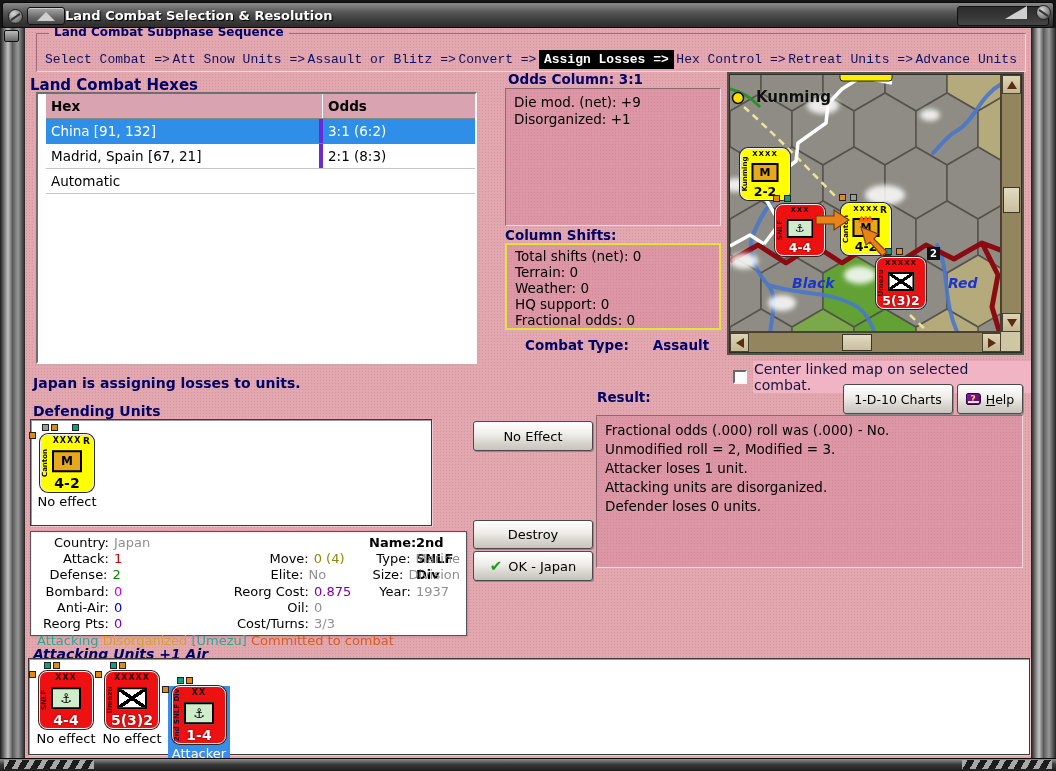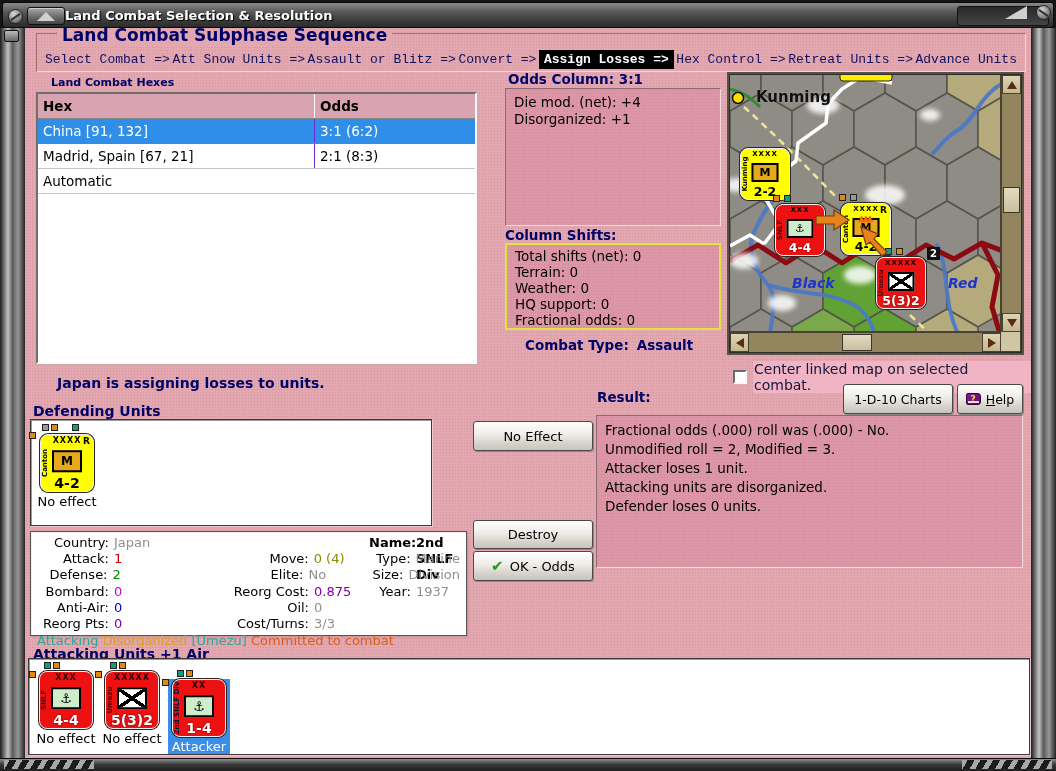--- a/index.html
+++ b/index.html
@@ -37,47 +37,47 @@
 
 
 .client { position:absolute; left:25px; top:28px; width:1006px; height:730px;
   background-color:#e2a7af;
   background-image:radial-gradient(#d4939e 0.9px, transparent 0.9px); background-size:3px 3px; z-index:1; }
 .navy { color:#000066; font-weight:bold; }
 
 
 .groupbox { position:absolute; left:11px; top:5px; width:990px; height:39px;
   border:1px solid; border-color:#9e6b76 #f5d2d8 #f5d2d8 #9e6b76; }
-.gb-legend { position:absolute; left:20px; top:-9px; padding:0 5px; background:#e2a7af; font-size:17px; }
+.gb-legend { position:absolute; left:12px; top:-9px; padding:0 5px; background:#e2a7af; font-size:12px; }
 .seq-row { position:absolute; left:8px; right:8px; top:16px; display:flex; justify-content:space-between; align-items:center; }
 .seq-step { font-size:13px; color:#101060; white-space:nowrap;font-family:Liberation Mono, monospace; }
 .seq-step.active { background:#000; color:#fff; font-weight:bold; padding:2px 5px; }
 
 
-.lch-title { position:absolute; left:26px; top:48px; font-size:11px; }
+.lch-title { position:absolute; left:5px; top:48px; font-size:15px; }
 .listbox { position:absolute; left:11px; top:64px; width:441px; height:272px; background:#fff;
-  border:2px solid; border-color:#6f6f6f #fbfbfb #fbfbfb #6f6f6f; box-shadow:0 0 0 1px #caa; }
+  border:2px solid; border-color:#6f6f6f #fbfbfb #fbfbfb #6f6f6f; box-shadow:0 0 0 1px #caa;padding-left:8px; }
 .tbl-row { display:flex; height:25px; align-items:center; font-size:13.5px; border-bottom:1px solid #c6c6c6; }
 .tbl-row.head { background:#daa3b1; font-weight:bold; border-bottom:1px solid #888; }
 .tbl-row.sel { background:#2f8fe8; color:#fff; border-bottom:1px solid #2f8fe8; }
-.cell-hex { width:277px; padding-left:5px; border-right:1px solid #6d28d9; align-self:stretch; display:flex; align-items:center; }
+.cell-hex { width:277px; padding-left:5px; border-right:4px solid #6d28d9; align-self:stretch; display:flex; align-items:center; }
 .tbl-row.head .cell-hex { border-right:1px solid #fff; }
 .cell-odds { flex:1; padding-left:5px; }
 
 
 .odds-title { position:absolute; left:483px; top:43px; font-size:13.5px; }
 .box-pink { position:absolute; background-color:#dc96a6;
   background-image:radial-gradient(#d08b9b 0.8px, transparent 0.8px); background-size:3px 3px;
   border:1px solid; border-color:#8a6a70 #f4dade #f4dade #8a6a70; font-size:13.5px; color:#000;
   padding:5px 8px; line-height:17px; }
 .odds-box { left:480px; top:60px; width:216px; height:138px; }
 .shifts-title { position:absolute; left:480px; top:199px; font-size:13.5px; }
 .shifts-box { left:480px; top:215px; width:216px; height:87px; border:2px solid #e2e43c; line-height:16px; padding:3px 8px; }
 .combat-type { position:absolute; left:500px; top:309px; font-size:13.5px; }
-.combat-type b { margin-left:8px; }
+.combat-type b { margin-left:24px; }
 
 
 .map-outer { position:absolute; left:702px; top:44px; width:297px; height:283px; background:#2e2c26; border:2px solid #55524a; }
 .map-vp { position:absolute; left:1px; top:1px; width:271px; height:257px; overflow:hidden; background:#8e8c84; }
 .map-vp svg { position:absolute; left:0; top:0; }
 .map-tex { position:absolute; inset:0; pointer-events:none; opacity:.14;
   background-image:radial-gradient(#000 0.7px, transparent 0.7px); background-size:4px 4px; z-index:3; }
 .city-label { position:absolute; font-size:15px; font-weight:bold; color:#101010; z-index:4; text-shadow:0 0 2px #aaa; }
 .river-label { position:absolute; font-size:14px; font-weight:bold; font-style:italic; color:#1a35cc; z-index:4; }
 .stack-badge { position:absolute; width:13px; height:13px; background:#111; color:#fff; font-size:10px; font-weight:bold;
@@ -137,21 +137,21 @@
 .help-word::first-letter { text-decoration:underline; }
 .book-icon { width:15px; height:12px; background:linear-gradient(130deg,#8a1a9a,#5a0a6a); border:1px solid #30043a;
   border-radius:2px 3px 3px 2px; position:relative; color:#ffd24a; font-size:9px; font-weight:bold; line-height:11px; text-align:center; }
 .book-icon::after { content:""; position:absolute; left:1px; bottom:1px; right:1px; height:2px; background:#e8e0d0; }
 .btn-noeffect { left:448px; top:393px; width:120px; height:30px; font-size:13px; }
 .btn-destroy  { left:448px; top:492px; width:120px; height:29px; font-size:13px; }
 .btn-okdone   { left:448px; top:523px; width:120px; height:30px; font-size:13px; gap:6px; }
 .check-glyph { color:#17a017; font-weight:bold; font-size:15px; }
 
 
-.status-line { position:absolute; left:8px; top:347px; font-size:14px;margin-left:24px; }
+.status-line { position:absolute; left:8px; top:347px; font-size:14px; }
 .def-title { position:absolute; left:8px; top:375px; font-size:14px; }
 .panel-white { position:absolute; background:#fff; border:1px solid #3a3a3a; box-shadow:inset 1px 1px 0 #9a9a9a, 1px 1px 0 #f0c8d0; }
 .def-panel { left:5px; top:391px; width:402px; height:107px; }
 .unit-cell { position:absolute; width:62px; text-align:center; }
 .u-status { margin-top:2px; font-size:13px; color:#000; }
 .unit-cell.sel { background:#3a8ee8; }
 .unit-cell.sel .u-status { color:#fff; }
 
 
 .details { position:absolute; left:5px; top:503px; width:437px; height:105px; background:#fff;
@@ -164,21 +164,21 @@
 .blue-t { color:#0000cc; } .pur-t { color:#7a00a0; } .olive-t { color:#8a8a00; }
 .bold-b { font-weight:bold; }
 .d-tags { margin-top:1px; font-size:13px; white-space:nowrap; }
 .tag-att { color:#2aa79a; } .tag-dis { color:#d9a028; } .tag-hq { color:#2aa79a; } .tag-com { color:#d85c20; }
 
 
 .result-title { position:absolute; left:572px; top:361px; font-size:13.5px; }
 .result-box { left:571px; top:387px; width:427px; height:153px; line-height:19px; font-size:13.5px; }
 
 
-.att-title { position:absolute; left:8px; top:618px; font-size:14px; }
+.att-title { position:absolute; left:8px; top:618px; font-size:14px;font-style:italic; }
 .att-panel { left:3px; top:630px; width:1002px; height:97px; }
 </style>
 </head>
 <body>
 
 <div class="titlebar">
   <span class="tb-screw"></span>
   <span class="tb-menu"></span>
   <span class="tb-title">Land Combat Selection &amp; Resolution</span>
   <span class="tb-right"></span>
@@ -224,21 +224,21 @@
       <span class="cell-hex">Madrid, Spain [67, 21]</span>
       <span class="cell-odds">2:1 (8:3)</span>
     </div>
     <div class="tbl-row">
       <span class="cell-odds">Automatic</span>
     </div>
   </div>
 
   <div class="odds-title navy">Odds Column: 3:1</div>
   <div class="box-pink odds-box">
-    <div>Die mod. (net): +4</div>
+    <div>Die mod. (net): +9</div>
     <div>Disorganized: +1</div>
   </div>
   <div class="shifts-title navy">Column Shifts:</div>
   <div class="box-pink shifts-box">
     <div>Total shifts (net): 0</div>
     <div>Terrain: 0</div>
     <div>Weather: 0</div>
     <div>HQ support: 0</div>
     <div>Fractional odds: 0</div>
   </div>
@@ -465,21 +465,21 @@
   </div>
 
   <div class="btn btn-noeffect">
       <span>No Effect</span>
     </div>
   <div class="btn btn-destroy">
       <span>Destroy</span>
     </div>
   <div class="btn btn-okdone">
     <span class="check-glyph">✔</span>
-    <span>OK - Odds</span>
+    <span>OK - Japan</span>
   </div>
 
   <div class="result-title navy">Result:</div>
   <div class="box-pink result-box">
     <div>Fractional odds (.000) roll was (.000)  - No.</div>
     <div>Unmodified roll = 2, Modified = 3.</div>
     <div>Attacker loses 1 unit.</div>
     <div>Attacking units are disorganized.</div>
     <div>Defender loses 0 units.</div>
   </div>
@@ -503,21 +503,21 @@
       <span class="dot orange" style="left:18px; top:-9px;"></span>
       <span class="dot orange" style="left:-6px; top:0px;"></span>
       <div class="counter red" style="margin:0 auto;">
         <span class="c-top">XXXXX</span>
         <span class="c-side">Umezu</span>
         <span class="c-sym cross"></span>
         <span class="c-val">5(3)2</span>
       </div>
       <div class="u-status">No effect</div>
     </div>
-    <div class="unit-cell sel" style="left:139px; top:20px;">
+    <div class="unit-cell sel" style="left:139px; top:27px;">
       <span class="dot teal" style="left:9px; top:-9px;"></span>
       <span class="dot orange" style="left:18px; top:-9px;"></span>
       <span class="dot orange" style="left:-6px; top:0px;"></span>
       <div class="counter red" style="margin:0 auto;">
         <span class="c-top">XX</span>
         <span class="c-side" style="color:#101030;">2nd SNLF Div</span>
         <span class="c-sym marine">⚓</span>
         <span class="c-val">1-4</span>
       </div>
       <div class="u-status">Attacker</div>

